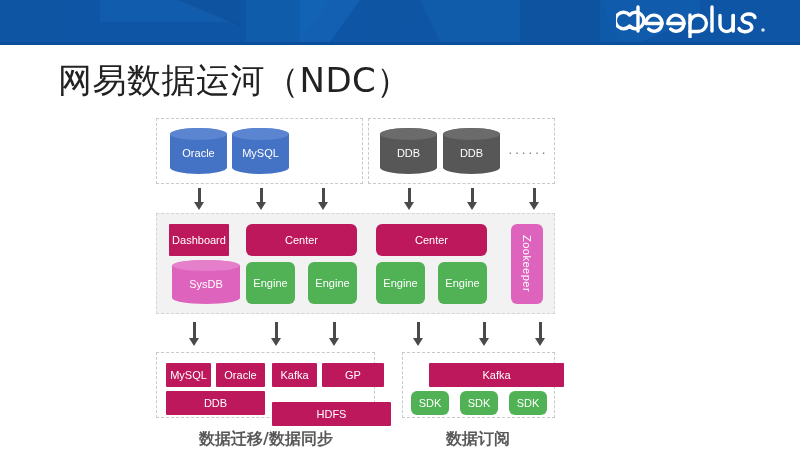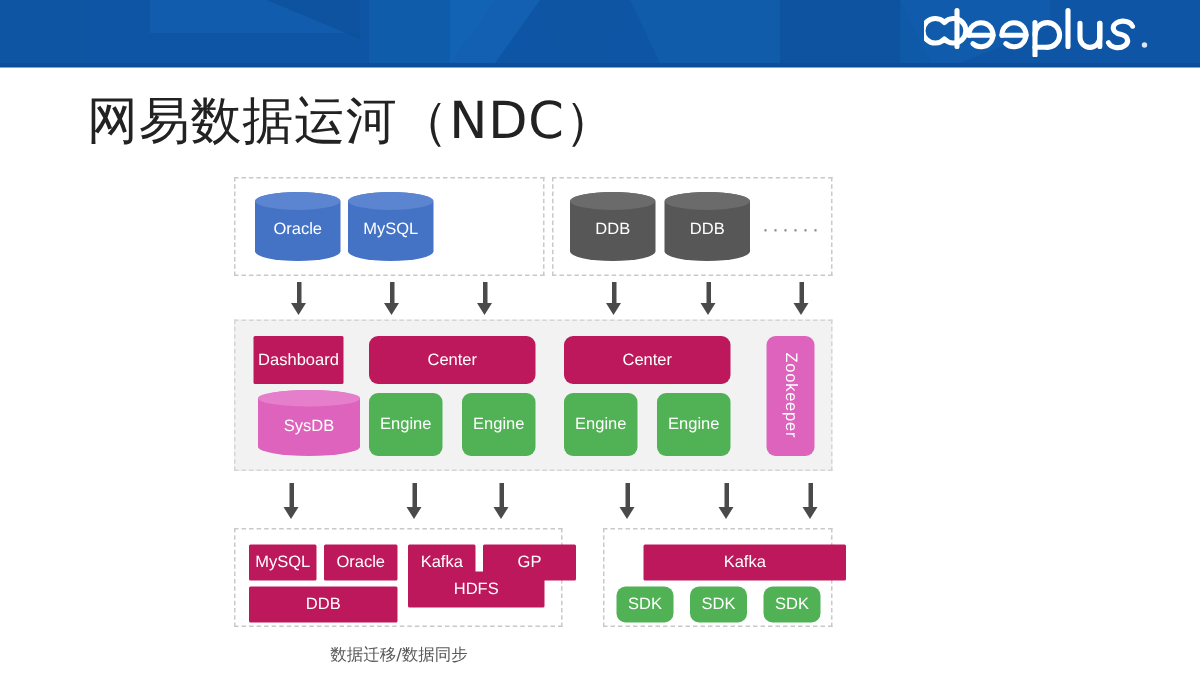--- a/index.html
+++ b/index.html
@@ -129,24 +129,25 @@
   .node.vert .lbl-v {
     writing-mode: vertical-rl;
     text-orientation: mixed;
     letter-spacing: 0.5px;
   }
 
   
   .caption {
     position: absolute;
     color: #595959;
-    font-size: 11px;
+    font-size: 16px;
     text-align: center;
     white-space: nowrap;
     font-family: "DejaVu Sans", "Liberation Sans", sans-serif;
+    font-weight: bold;
   }
 </style>
 </head>
 <body>
 
 <div id="slide">
 
   <div id="header">
     <svg id="header-pattern" viewBox="0 0 800 42" preserveAspectRatio="none">
       <rect x="0" y="0" width="800" height="42" fill="#0f55a5"></rect>
@@ -319,34 +320,35 @@
   <div class="node blue sq" style="left:166px; top:391px; width:99px; height:24px;">
     <span>DDB</span>
   </div>
 
   <div class="node blue sq" style="left:272px; top:363px; width:45px; height:24px;">
     <span>Kafka</span>
   </div>
   <div class="node blue sq" style="left:322px; top:363px; width:62px; height:24px;">
     <span>GP</span>
   </div>
-  <div class="node blue sq" style="left:272px; top:381px; width:91px; height:24px;">
+  <div class="node blue sq" style="left:272px; top:402px; width:119px; height:24px;">
     <span>HDFS</span>
   </div>
 
   <div class="group-box" style="left:402px; top:352px; width:153px; height:66px;"></div>
 
   <div class="node blue sq" style="left:429px; top:363px; width:135px; height:24px;">
     <span>Kafka</span>
   </div>
   <div class="node green rounded" style="left:411px; top:391px; width:38px; height:24px;">
     <span>SDK</span>
   </div>
   <div class="node green rounded" style="left:460px; top:391px; width:38px; height:24px;">
     <span>SDK</span>
   </div>
   <div class="node green rounded" style="left:509px; top:391px; width:38px; height:24px;">
     <span>SDK</span>
   </div>
 
   <div class="caption" style="left:186px; top:429px; width:160px;">数据迁移/数据同步</div>
+  <div class="caption" style="left:428px; top:429px; width:100px;">数据订阅</div>
 
 </div>
 
 </body></html>

